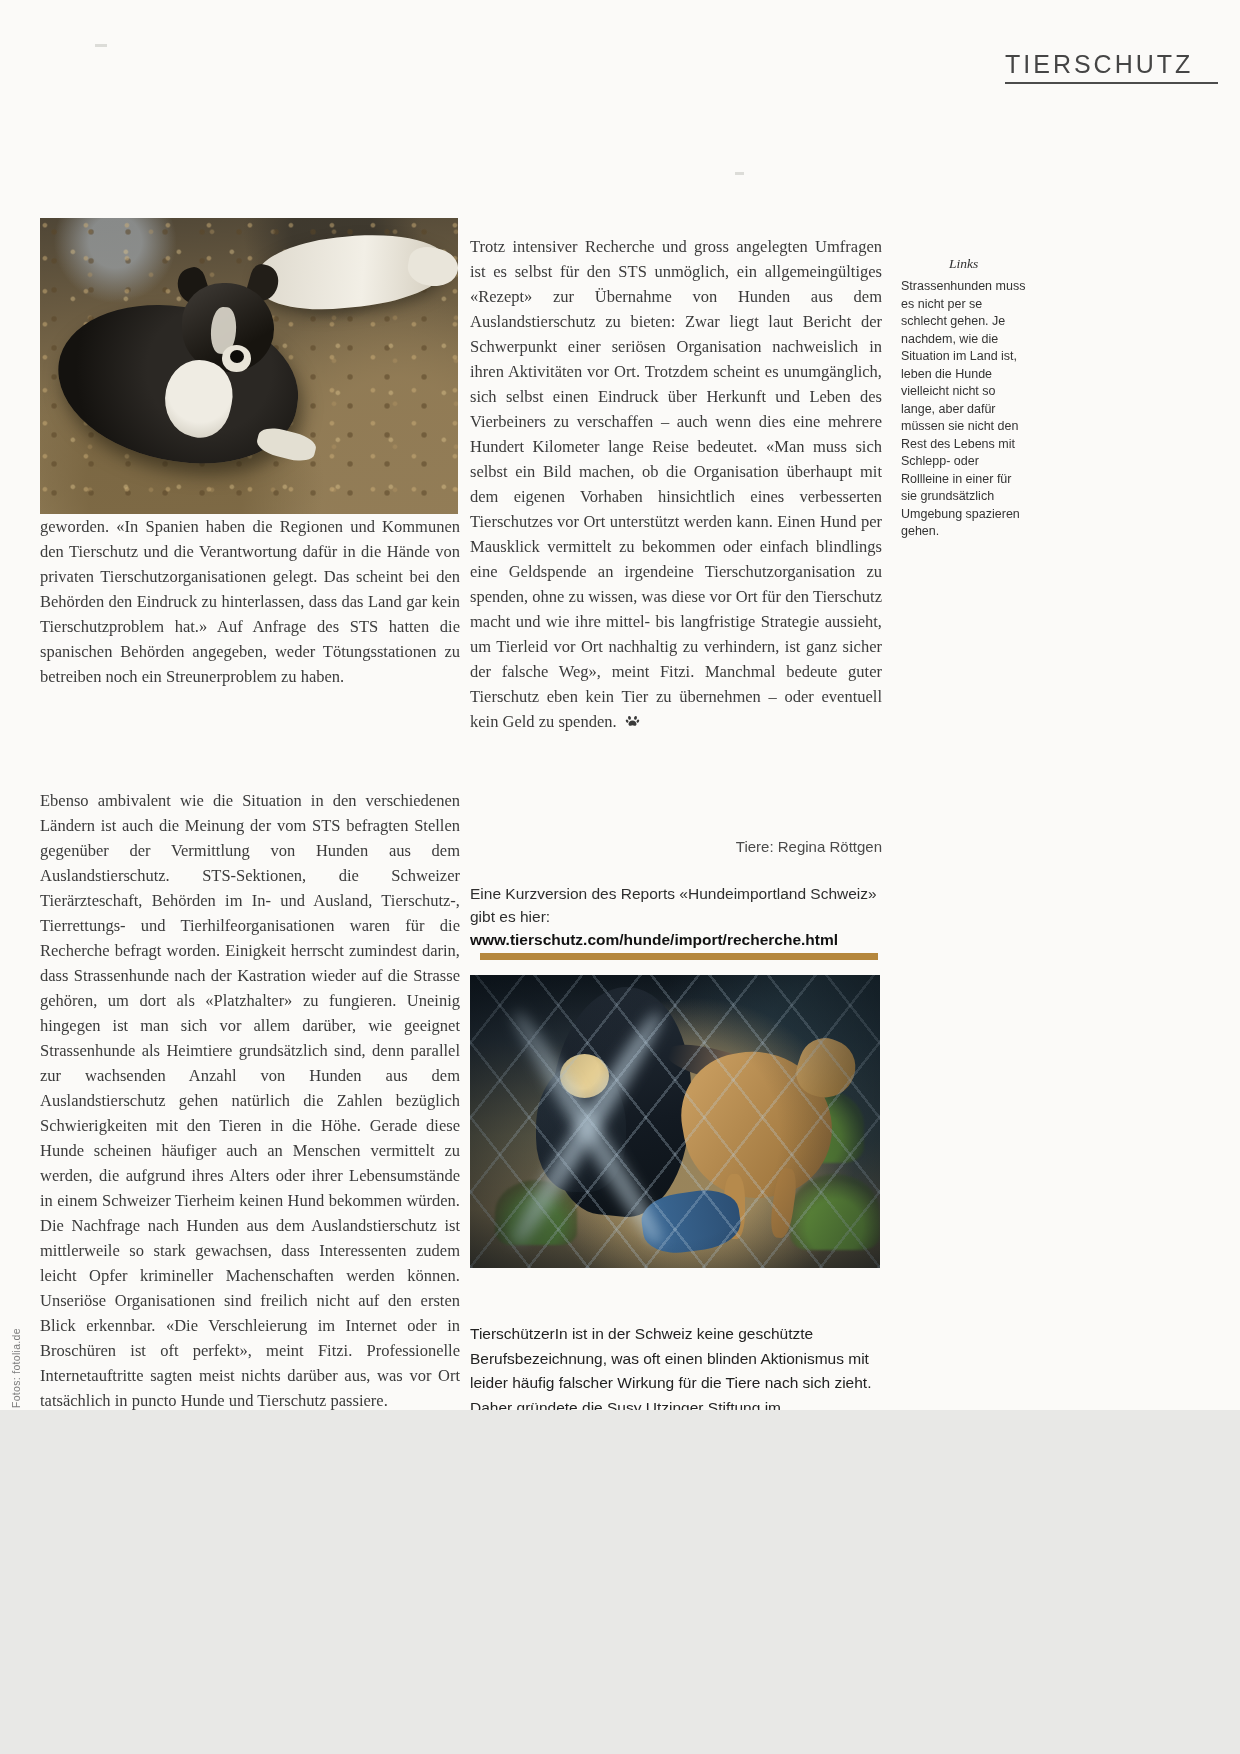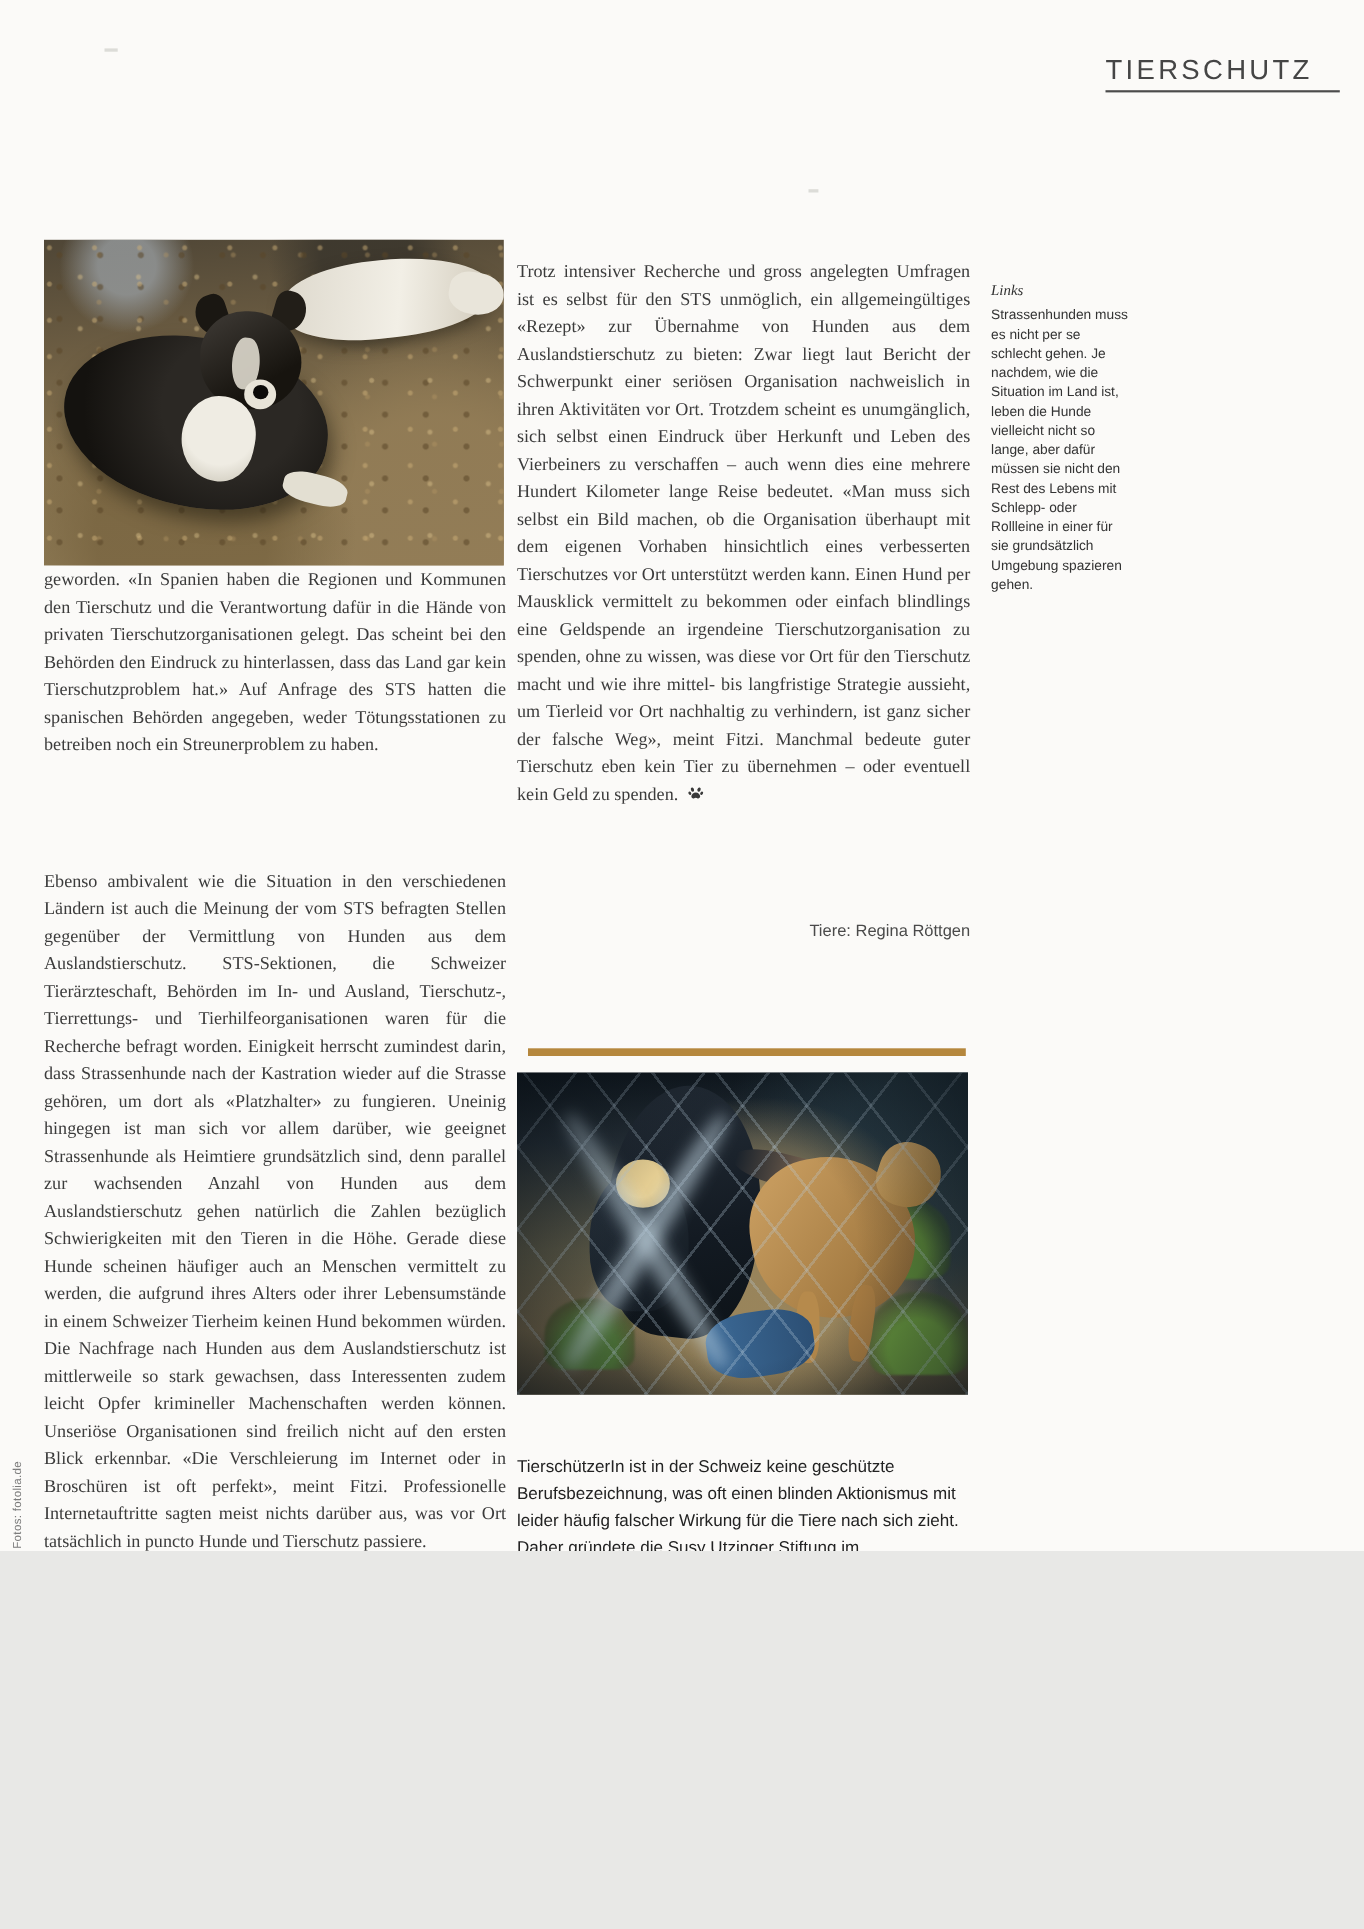--- a/index.html
+++ b/index.html
@@ -35,21 +35,21 @@
     position:absolute; left:470px; top:838px; width:412px;
     font-family:"Liberation Sans", sans-serif; font-size:15px; color:#4a4a4a;
     text-align:right;
   }
   .report-note { left:470px; top:882px; width:424px; font-size:15.5px; line-height:23px; }
   .report-note b { color:#111; }
   .gold-divider { position:absolute; left:480px; top:953px; width:398px; height:7px; background:#b5873d; }
 
   
   .sidebar { position:absolute; left:901px; top:256px; width:128px; }
-  .sidebar .cap-title { font-style:italic; font-size:13.5px; color:#2f2f2f; margin-bottom:6px; font-family:"Liberation Serif", serif; }
+  .sidebar .cap-title { font-style:italic; font-size:13.5px; color:#2f2f2f; margin-bottom:6px; font-family:"Liberation Serif", serif;margin-left:48px; }
   .sidebar .cap-body { font-size:12.5px; line-height:17.5px; color:#333; font-family:"Liberation Sans", sans-serif; }
 
   
   .photo { position:absolute; overflow:hidden; }
   .photo * { position:absolute; }
   .photo1 { left:40px; top:218px; width:418px; height:296px;
     background:
       radial-gradient(circle at 18% 8%, rgba(150,155,158,.8) 0 6%, transparent 14%),
       radial-gradient(circle at 70% 5%, rgba(60,55,45,.9) 0 10%, transparent 22%),
       radial-gradient(circle at 30% 90%, rgba(120,100,64,.8) 0 20%, transparent 40%),
@@ -201,20 +201,23 @@
           <ellipse cx="3.4" cy="11.4" rx="1.9" ry="2.7" transform="rotate(-32 3.4 11.4)"></ellipse>
           <ellipse cx="20.6" cy="11.4" rx="1.9" ry="2.7" transform="rotate(32 20.6 11.4)"></ellipse>
           <path d="M12 10.2c3.4 0 6.4 2.7 6.4 5.6 0 2.3-1.8 3.5-3.5 3.1-1.2-.3-1.9-.8-2.9-.8s-1.7.5-2.9.8c-1.7.4-3.5-.8-3.5-3.1 0-2.9 3-5.6 6.4-5.6z"></path>
         </g>
       </svg>
     </span>
   </p>
 
   <div class="byline">Tiere: Regina Röttgen</div>
 
+  <p class="sans-par report-note">
+    <span>Eine Kurzversion des Reports «Hundeimportland Schweiz» gibt es hier: </span><b>www.tierschutz.com/hunde/import/recherche.html</b>
+  </p>
 
   <div class="gold-divider"></div>
 
   <div class="photo photo2">
     <div class="grass g1"></div>
     <div class="grass g2"></div>
     <div class="grass g3"></div>
     <div class="person-standing"></div>
     <div class="person-arm"></div>
     <div class="tan-dog"></div>

